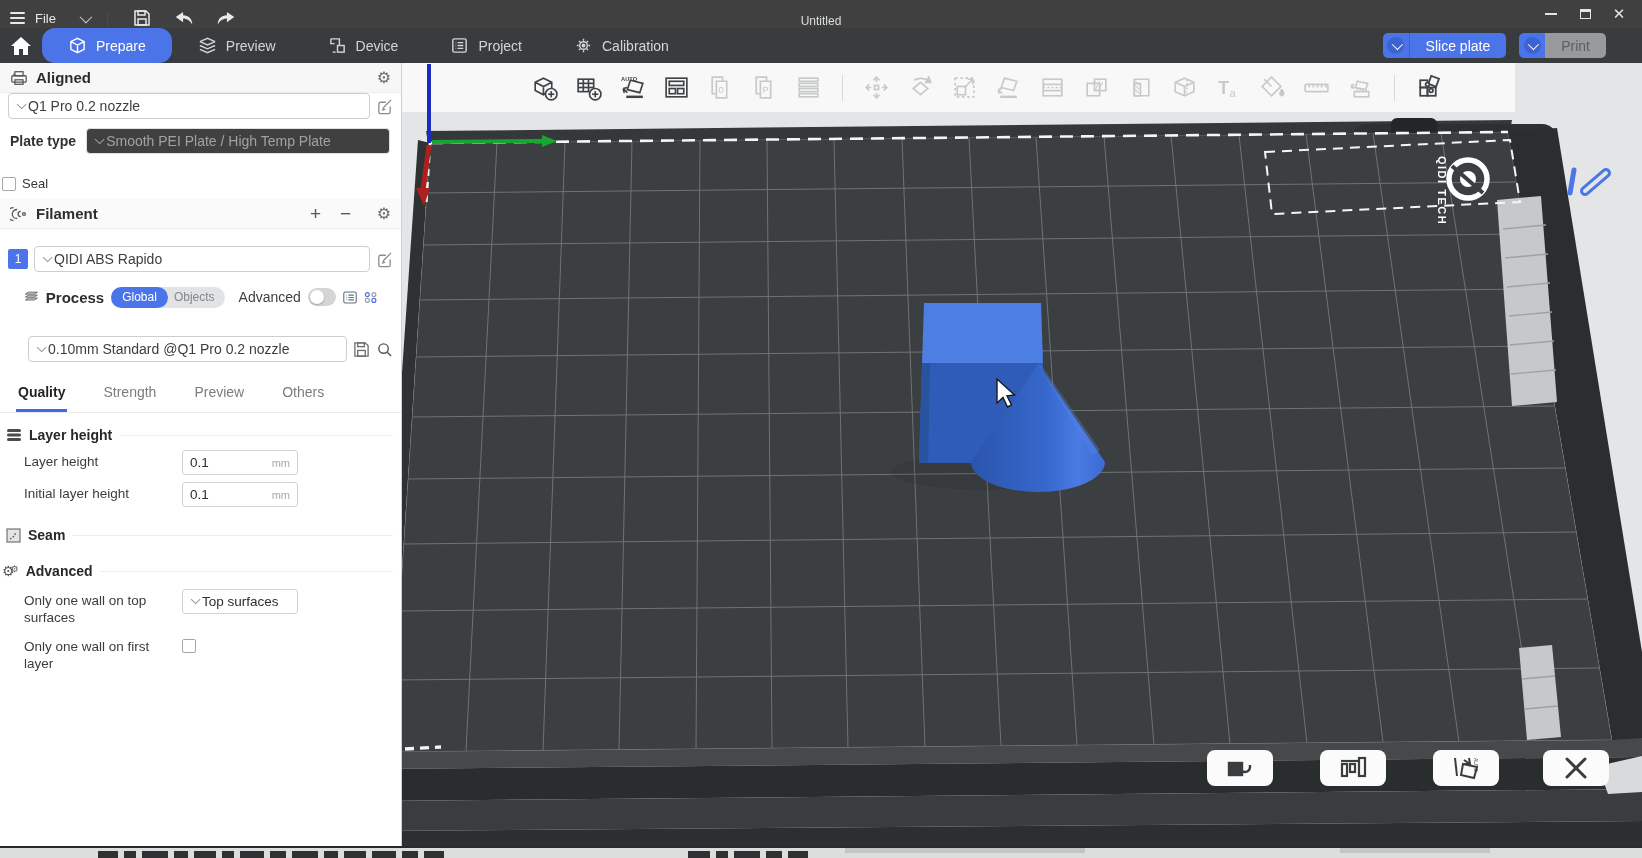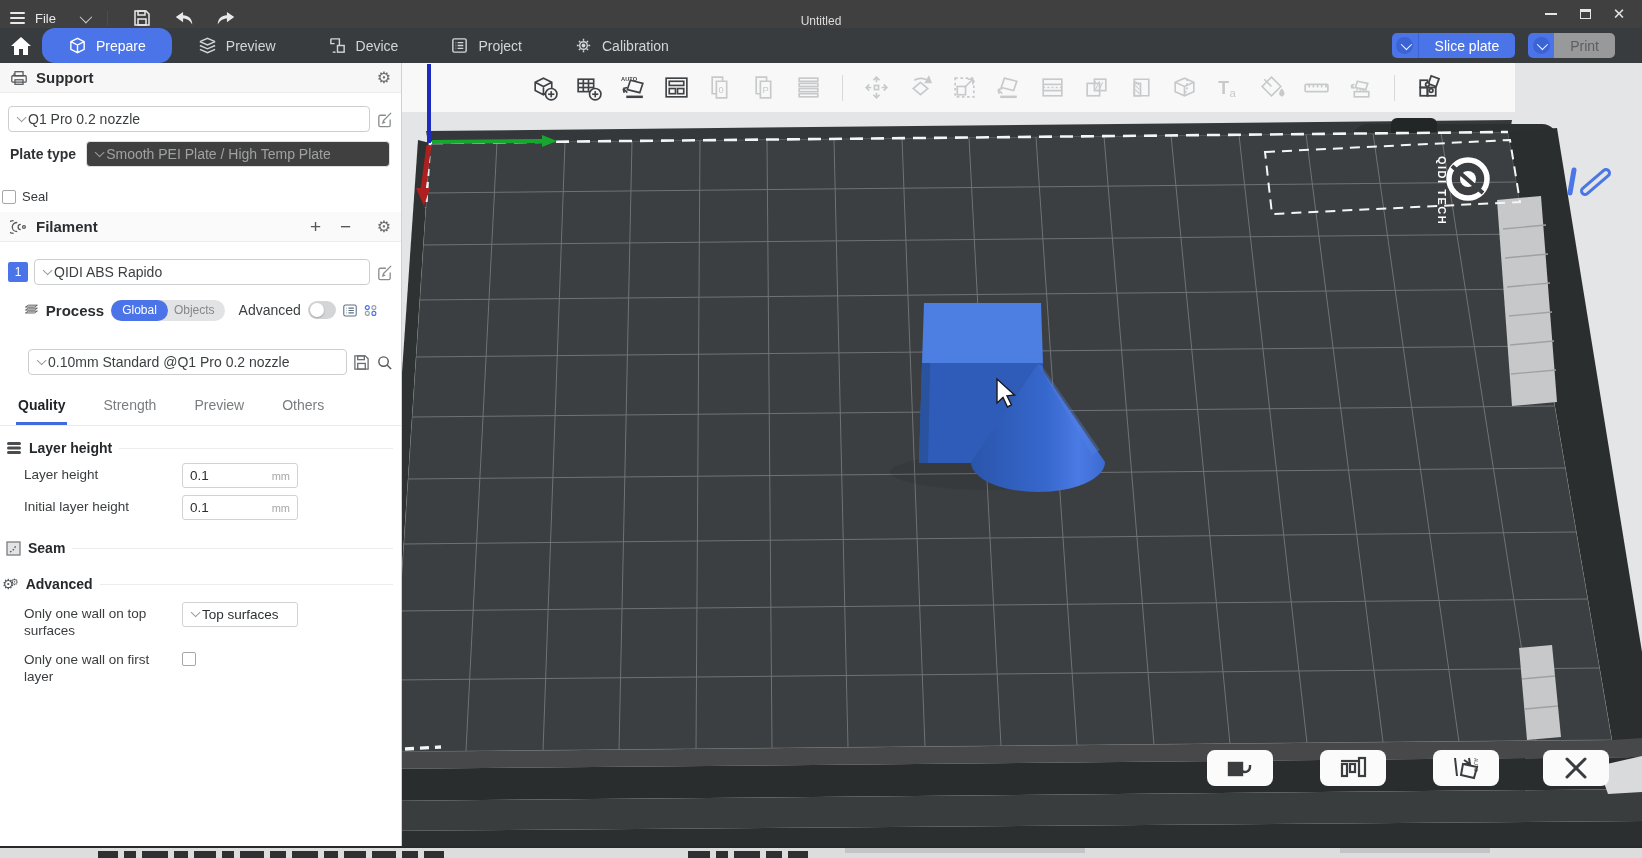--- a/index.html
+++ b/index.html
@@ -19,21 +19,21 @@
   .win-ctrls { position:absolute; right:6px; top:0; height:28px; display:flex; }
   .win-btn { width:34px; height:28px; display:flex; align-items:center; justify-content:center; color:#e4e5e6; }
   .max-glyph { width:11px; height:10px; border:1.3px solid #e4e5e6; border-top-width:3px; }
 
   
   #navbar { position:absolute; left:0; top:28px; width:1642px; height:35px; background:#393c3e;
     display:flex; align-items:stretch; z-index:30; }
   .home { width:42px; display:flex; align-items:center; justify-content:center; }
   .nav-tab { display:flex; align-items:center; gap:9px; padding:0 26px; color:#d4d5d6; font-size:14px; cursor:pointer;border-radius:13px; }
   .nav-tab.active { background:#4a74e8; color:#fff; }
-  .nav-right { margin-left:auto; display:flex; align-items:center; gap:13px; padding-right:27px; }
+  .nav-right { margin-left:auto; display:flex; align-items:center; gap:13px; padding-right:36px; }
   .split-btn { display:flex; height:25px; border-radius:5px; overflow:hidden; font-size:14px; }
   .sb-chev { width:26px; display:flex; align-items:center; justify-content:center; background:#4a74e8; }
   .sb-chev .chev { border-color:#fff; width:8px; height:8px; }
   .sb-chev .circ { width:17px; height:17px; border-radius:50%; background:#3b63d4; display:flex; align-items:center; justify-content:center; }
   .sb-label { display:flex; align-items:center; padding:0 16px; }
   .slice .sb-label { background:#4a74e8; color:#fff; border-left:1px solid #3b63d4; }
   .print .sb-label { background:#97999b; color:#5c5e60; }
 
   
   #sidebar { position:absolute; left:0; top:63px; width:402px; height:783px; background:#fff;
@@ -469,26 +469,26 @@
 
 <div id="sidebar">
 
   <div class="sec-head">
     <svg width="18" height="18" viewBox="0 0 20 20" fill="none" stroke="#55585a" stroke-width="1.4">
       <rect x="2" y="7.5" width="16" height="7" rx="1"></rect>
         <rect x="5.5" y="3" width="9" height="4.5"></rect>
         <rect x="5.5" y="12" width="9" height="5"></rect>
         <path d="M4,5 l1,2"></path>
     </svg>
-    <span class="title">Support</span>
+    <span class="title">Aligned</span>
     <div class="spacer"></div>
     <span class="gear">⚙</span>
   </div>
 
-  <div class="combo-row" style="margin-top:13px">
+  <div class="combo-row" style="">
     <div class="combo">
       <span class="chev"></span>
       <span class="val">Q1 Pro 0.2 nozzle</span>
     </div>
     <svg class="icon-btn" width="17" height="17" viewBox="0 0 18 18" fill="none" stroke="#8a8d8f" stroke-width="1.4">
       <path d="M15,9 v6 a1.5,1.5 0 0 1 -1.5,1.5 h-9 a1.5,1.5 0 0 1 -1.5,-1.5 v-9 a1.5,1.5 0 0 1 1.5,-1.5 h6"></path>
         <path d="M8,10 L16,2 M8,10 l-0.8,2.6 l2.6,-0.8"></path>
     </svg>
   </div>
 

